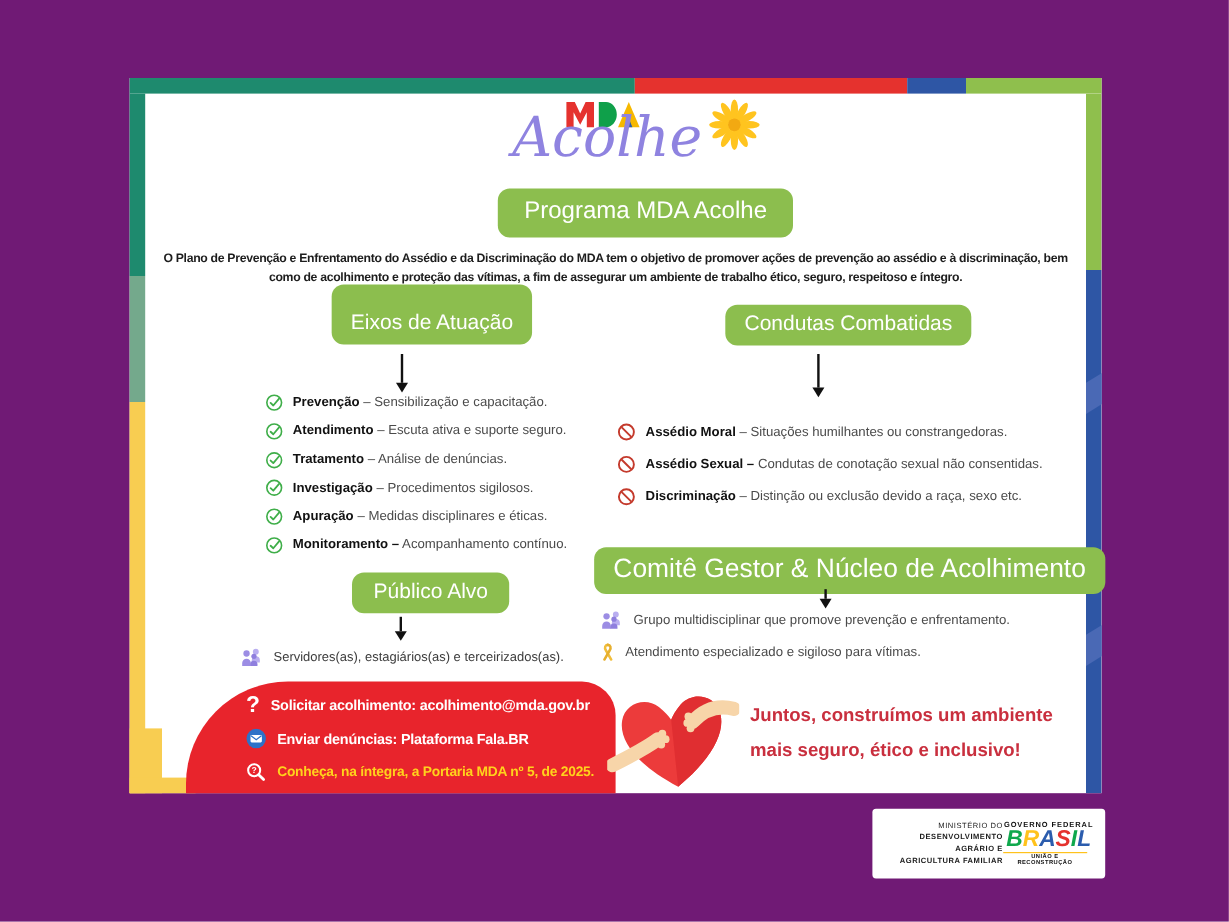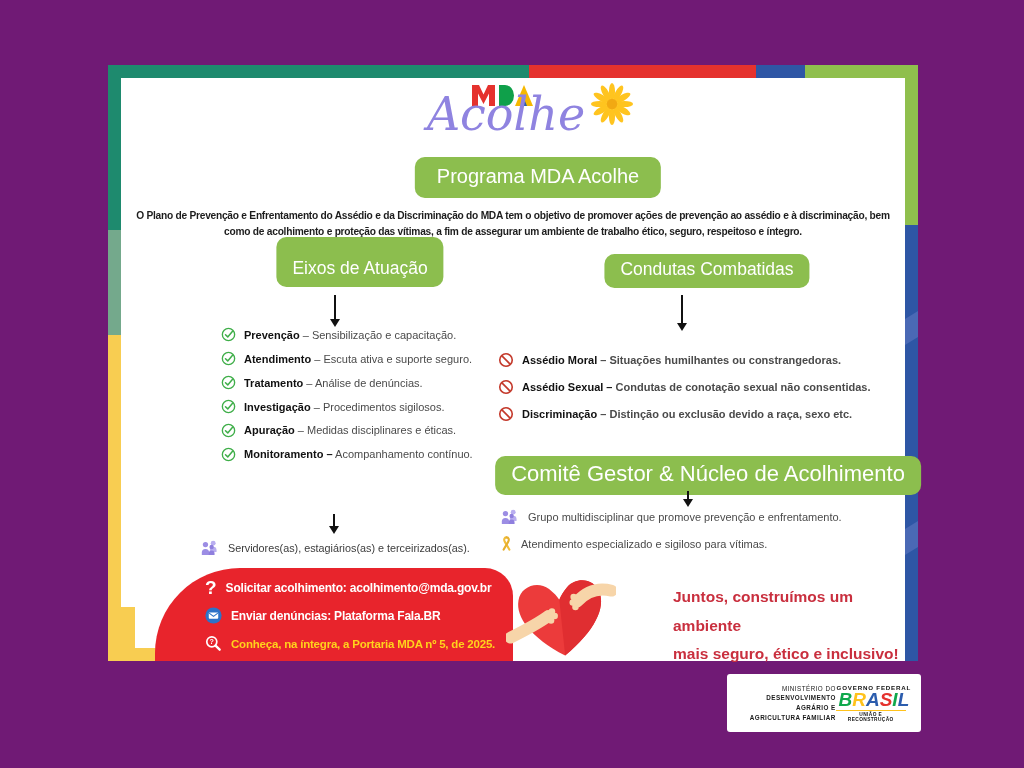--- a/index.html
+++ b/index.html
@@ -49,45 +49,45 @@
   .arrow{position:absolute;display:flex;flex-direction:column;align-items:center;transform:translateX(-50%);}
   .arrow .line{display:block;width:2px;background:#111;}
   .arrow .head{display:block;width:0;height:0;border:5px solid transparent;border-bottom:0;border-top:8px solid #111;}
   .arrow-eixos{left:227px;top:230px;}   .arrow-eixos .line{height:24px;}
   .arrow-condutas{left:574px;top:230px;}.arrow-condutas .line{height:28px;}
   .arrow-comite{left:580px;top:426px;}  .arrow-comite .line{height:8px;}
   .arrow-publico{left:226px;top:449px;} .arrow-publico .line{height:12px;}
 
   
   .list{position:absolute;list-style:none;margin:0;padding:0;}
-  .list .row{display:flex;align-items:center;gap:8px;}
+  .list .row{display:flex;align-items:flex-end;gap:8px;}
   .list .txt{font-size:11px;line-height:1.35;color:#4a4a4a;}
   .list .txt b{color:#111;}
   .eixos-list{left:113px;top:263px;width:280px;}
   .eixos-list .row{margin-bottom:9px;}
-  .condutas-list{left:390px;top:288px;width:420px;font-weight:bold;}
+  .condutas-list{left:406px;top:288px;width:420px;}
   .condutas-list .row{margin-bottom:12px;}
   .comite-list{left:392px;top:444px;width:420px;}
   .comite-list .row{margin-bottom:11px;align-items:center;}
   .publico-row{position:absolute;left:92px;top:475px;width:400px;display:flex;align-items:center;gap:8px;}
   .publico-row .txt{font-size:10.8px;color:#3c3c3c;}
   .icon15{flex:0 0 auto;margin-top:-1px;}
 
   
   .banner{position:absolute;left:47px;top:503px;width:358px;height:93px;background:#E8242C;
           border-radius:85px 28px 0 0;}
   .banner .brow{position:absolute;left:50px;display:flex;align-items:center;gap:9px;white-space:nowrap;}
   .brow-1{top:10px;} .brow-2{top:39px;} .brow-3{top:67px;}
   .banner .btxt{font-size:12px;font-weight:bold;color:#ffffff;letter-spacing:-0.2px;}
   .brow-3 .btxt{color:#FFD21C;font-size:11.5px;}
   .qmark{font-size:19px;font-weight:bold;color:#fff;line-height:1;}
 
   .heart-wrap{position:absolute;left:398px;top:504px;}
 
-  .slogan{position:absolute;left:517px;top:518px;font-size:15.5px;font-weight:bold;color:#C92F3E;line-height:1.85;margin-left:48px;}
+  .slogan{position:absolute;left:517px;top:518px;font-size:15.5px;font-weight:bold;color:#C92F3E;line-height:1.85;}
 
   
   .footer-box{position:absolute;left:727px;top:674px;width:194px;height:58px;background:#fff;border-radius:3px;
               display:flex;align-items:center;justify-content:space-between;padding:4px 9px;box-sizing:border-box;}
   .ministry{width:102px;text-align:right;font-size:6.3px;letter-spacing:0.45px;color:#1a1a1a;line-height:1.55;}
   .ministry .m-light{font-weight:normal;}
   .ministry .m-bold{font-weight:bold;}
   .govblock{width:78px;text-align:center;}
   .gov-label{font-size:6.2px;font-weight:bold;letter-spacing:0.8px;color:#111;}
   .brasil{font-size:19px;font-weight:bold;font-style:italic;line-height:0.95;letter-spacing:0;}
@@ -250,20 +250,21 @@
       </li>
       <li class="row">
         <svg class="icon15" width="13" height="17" viewBox="0 0 16 20">
           <path d="M8 2.5 C5.2 2.5 4.4 5.6 6 8 L11.5 17.5" fill="none" stroke="#F1BE3B" stroke-width="2.6" stroke-linecap="round"></path>
           <path d="M8 2.5 C10.8 2.5 11.6 5.6 10 8 L4.5 17.5" fill="none" stroke="#E6AF2E" stroke-width="2.6" stroke-linecap="round"></path>
         </svg>
         <span class="txt">Atendimento especializado e sigiloso para vítimas.</span>
       </li>
     </ul>
 
+    <div class="pill h-publico">Público Alvo</div>
     <div class="arrow arrow-publico">
         <i class="line"></i>
         <i class="head"></i>
       </div>
     <div class="publico-row">
       <svg class="icon15" width="20" height="17" viewBox="0 0 22 18">
         <circle cx="14.5" cy="4.2" r="2.7" fill="#B9AEF0"></circle>
           <path d="M10.8 12 a3.7 3.7 0 0 1 7.4 0 v2 h-7.4 z" fill="#B9AEF0"></path>
         <circle cx="6" cy="5.8" r="2.9" fill="#9C8DE4"></circle>
           <path d="M2 14.6 a4 4 0 0 1 8 0 v2.6 h-8 z" fill="#9C8DE4"></path>

